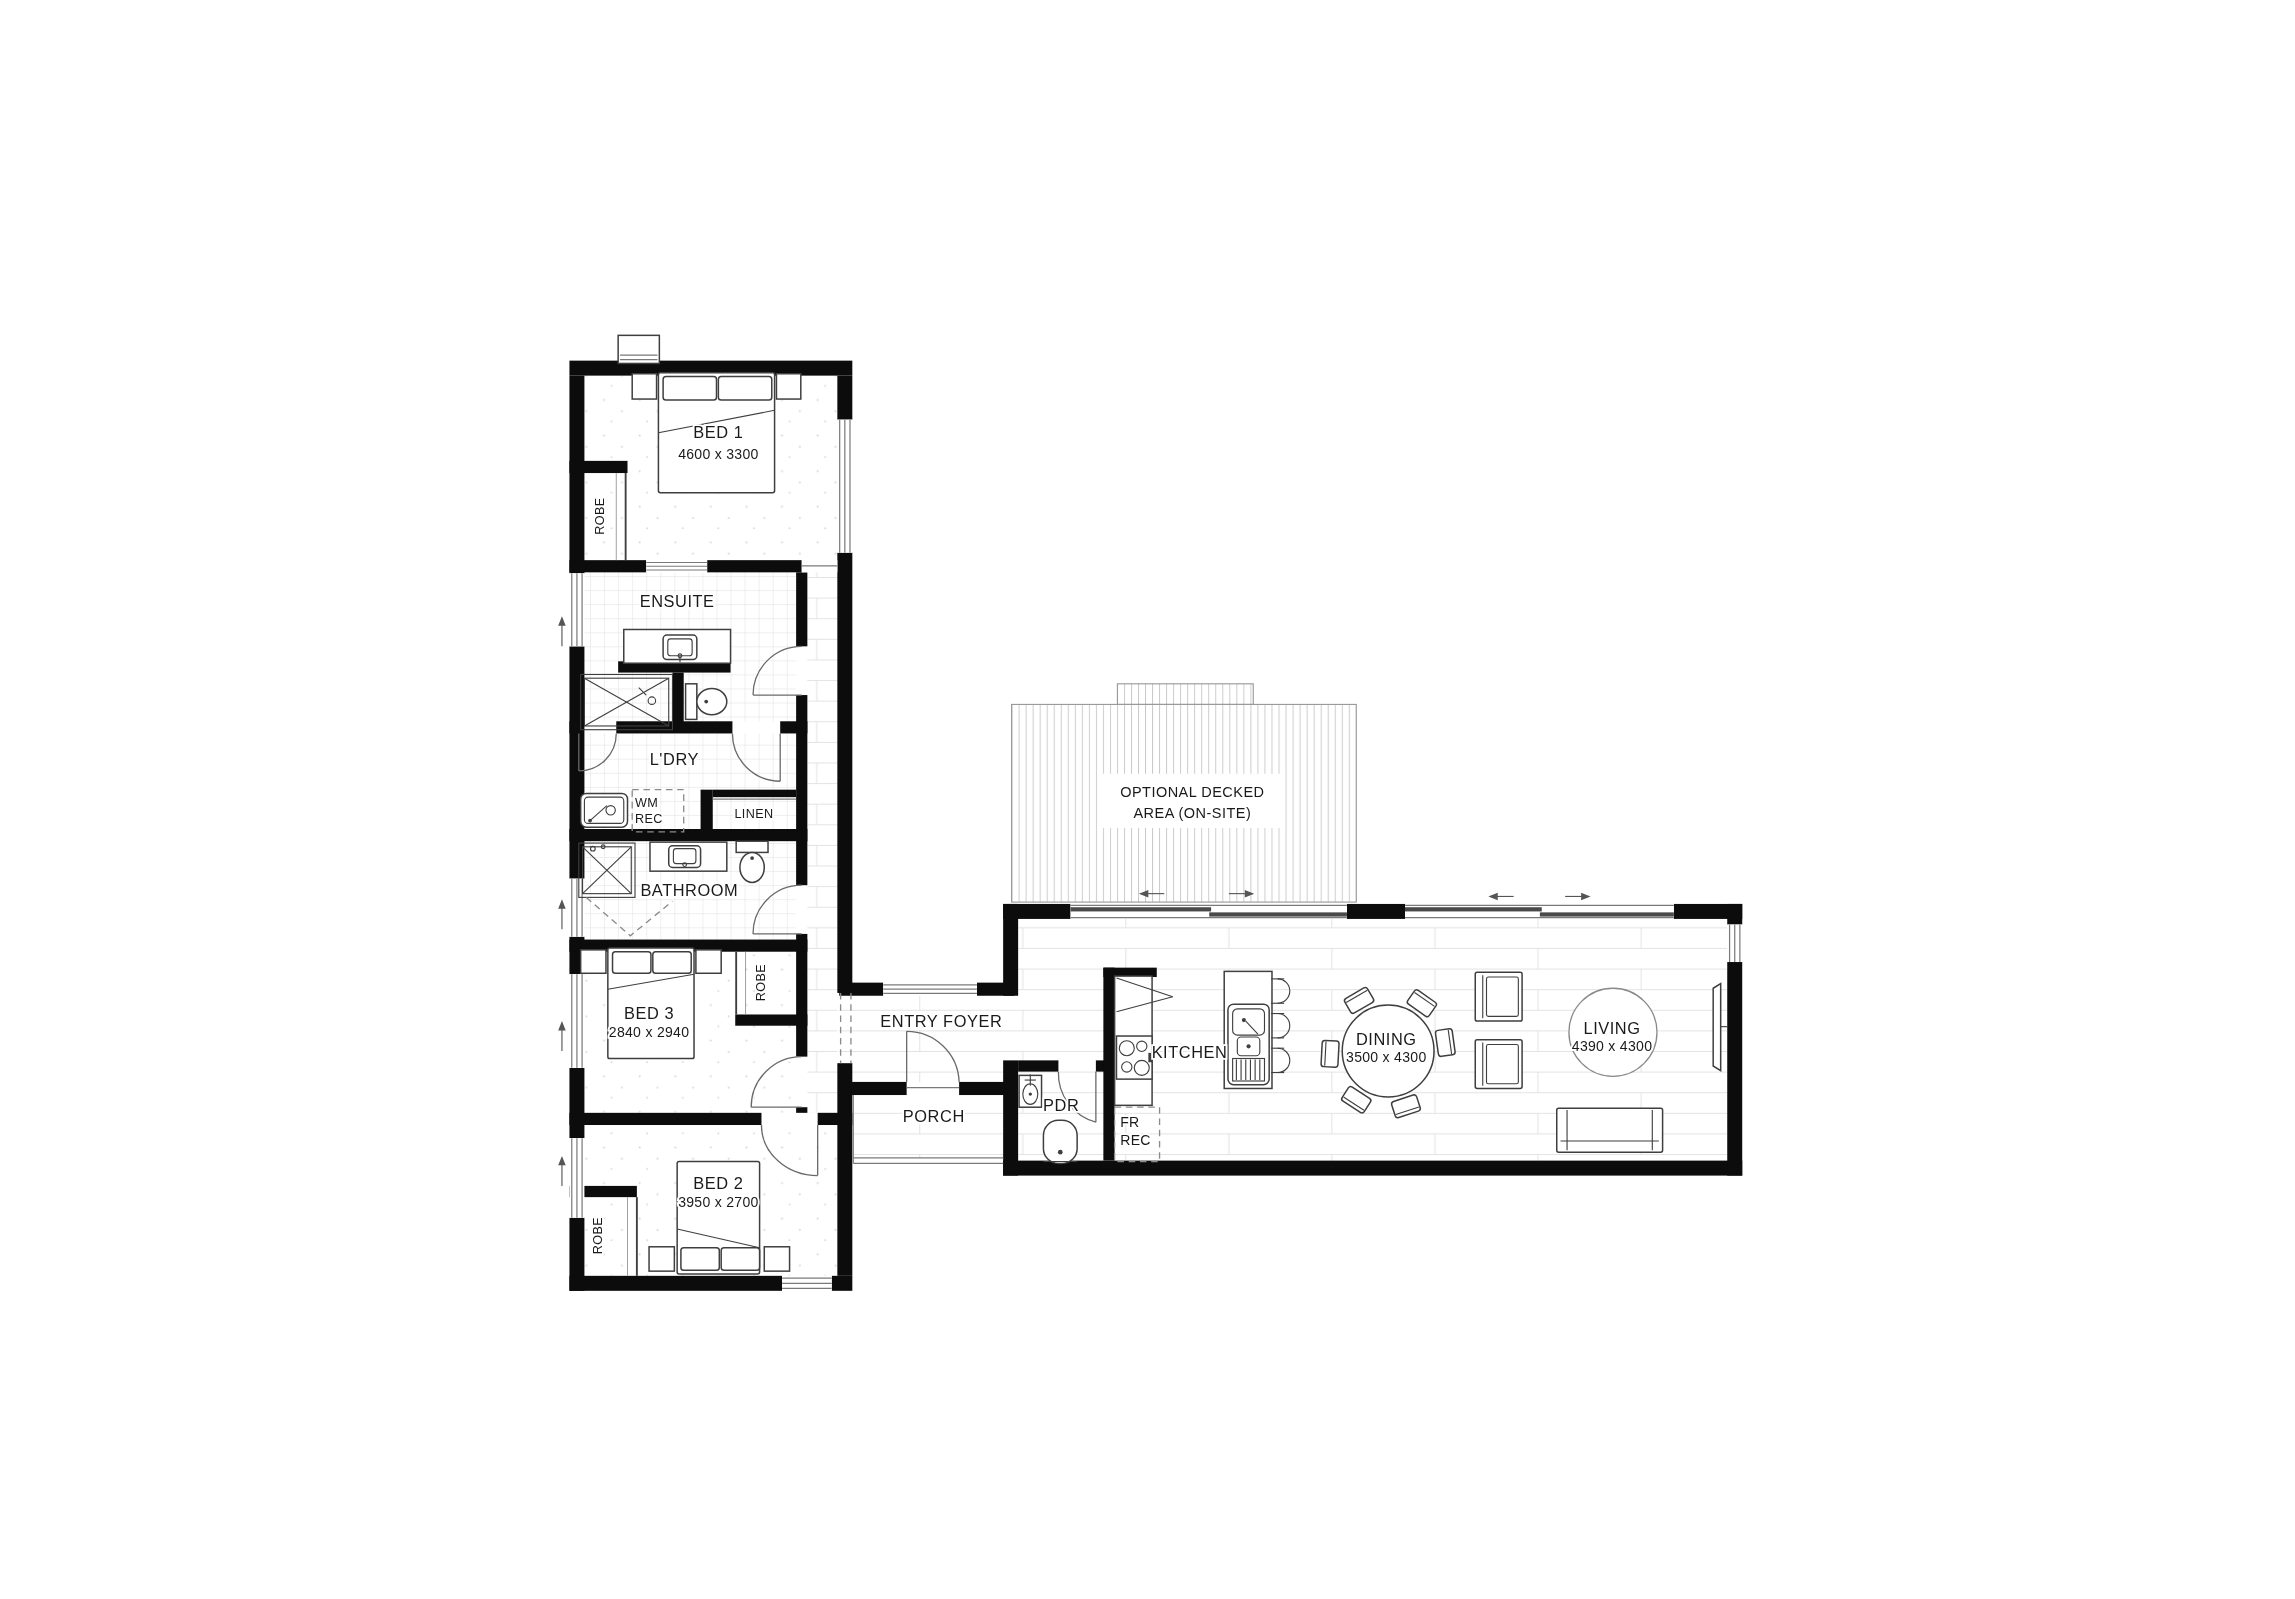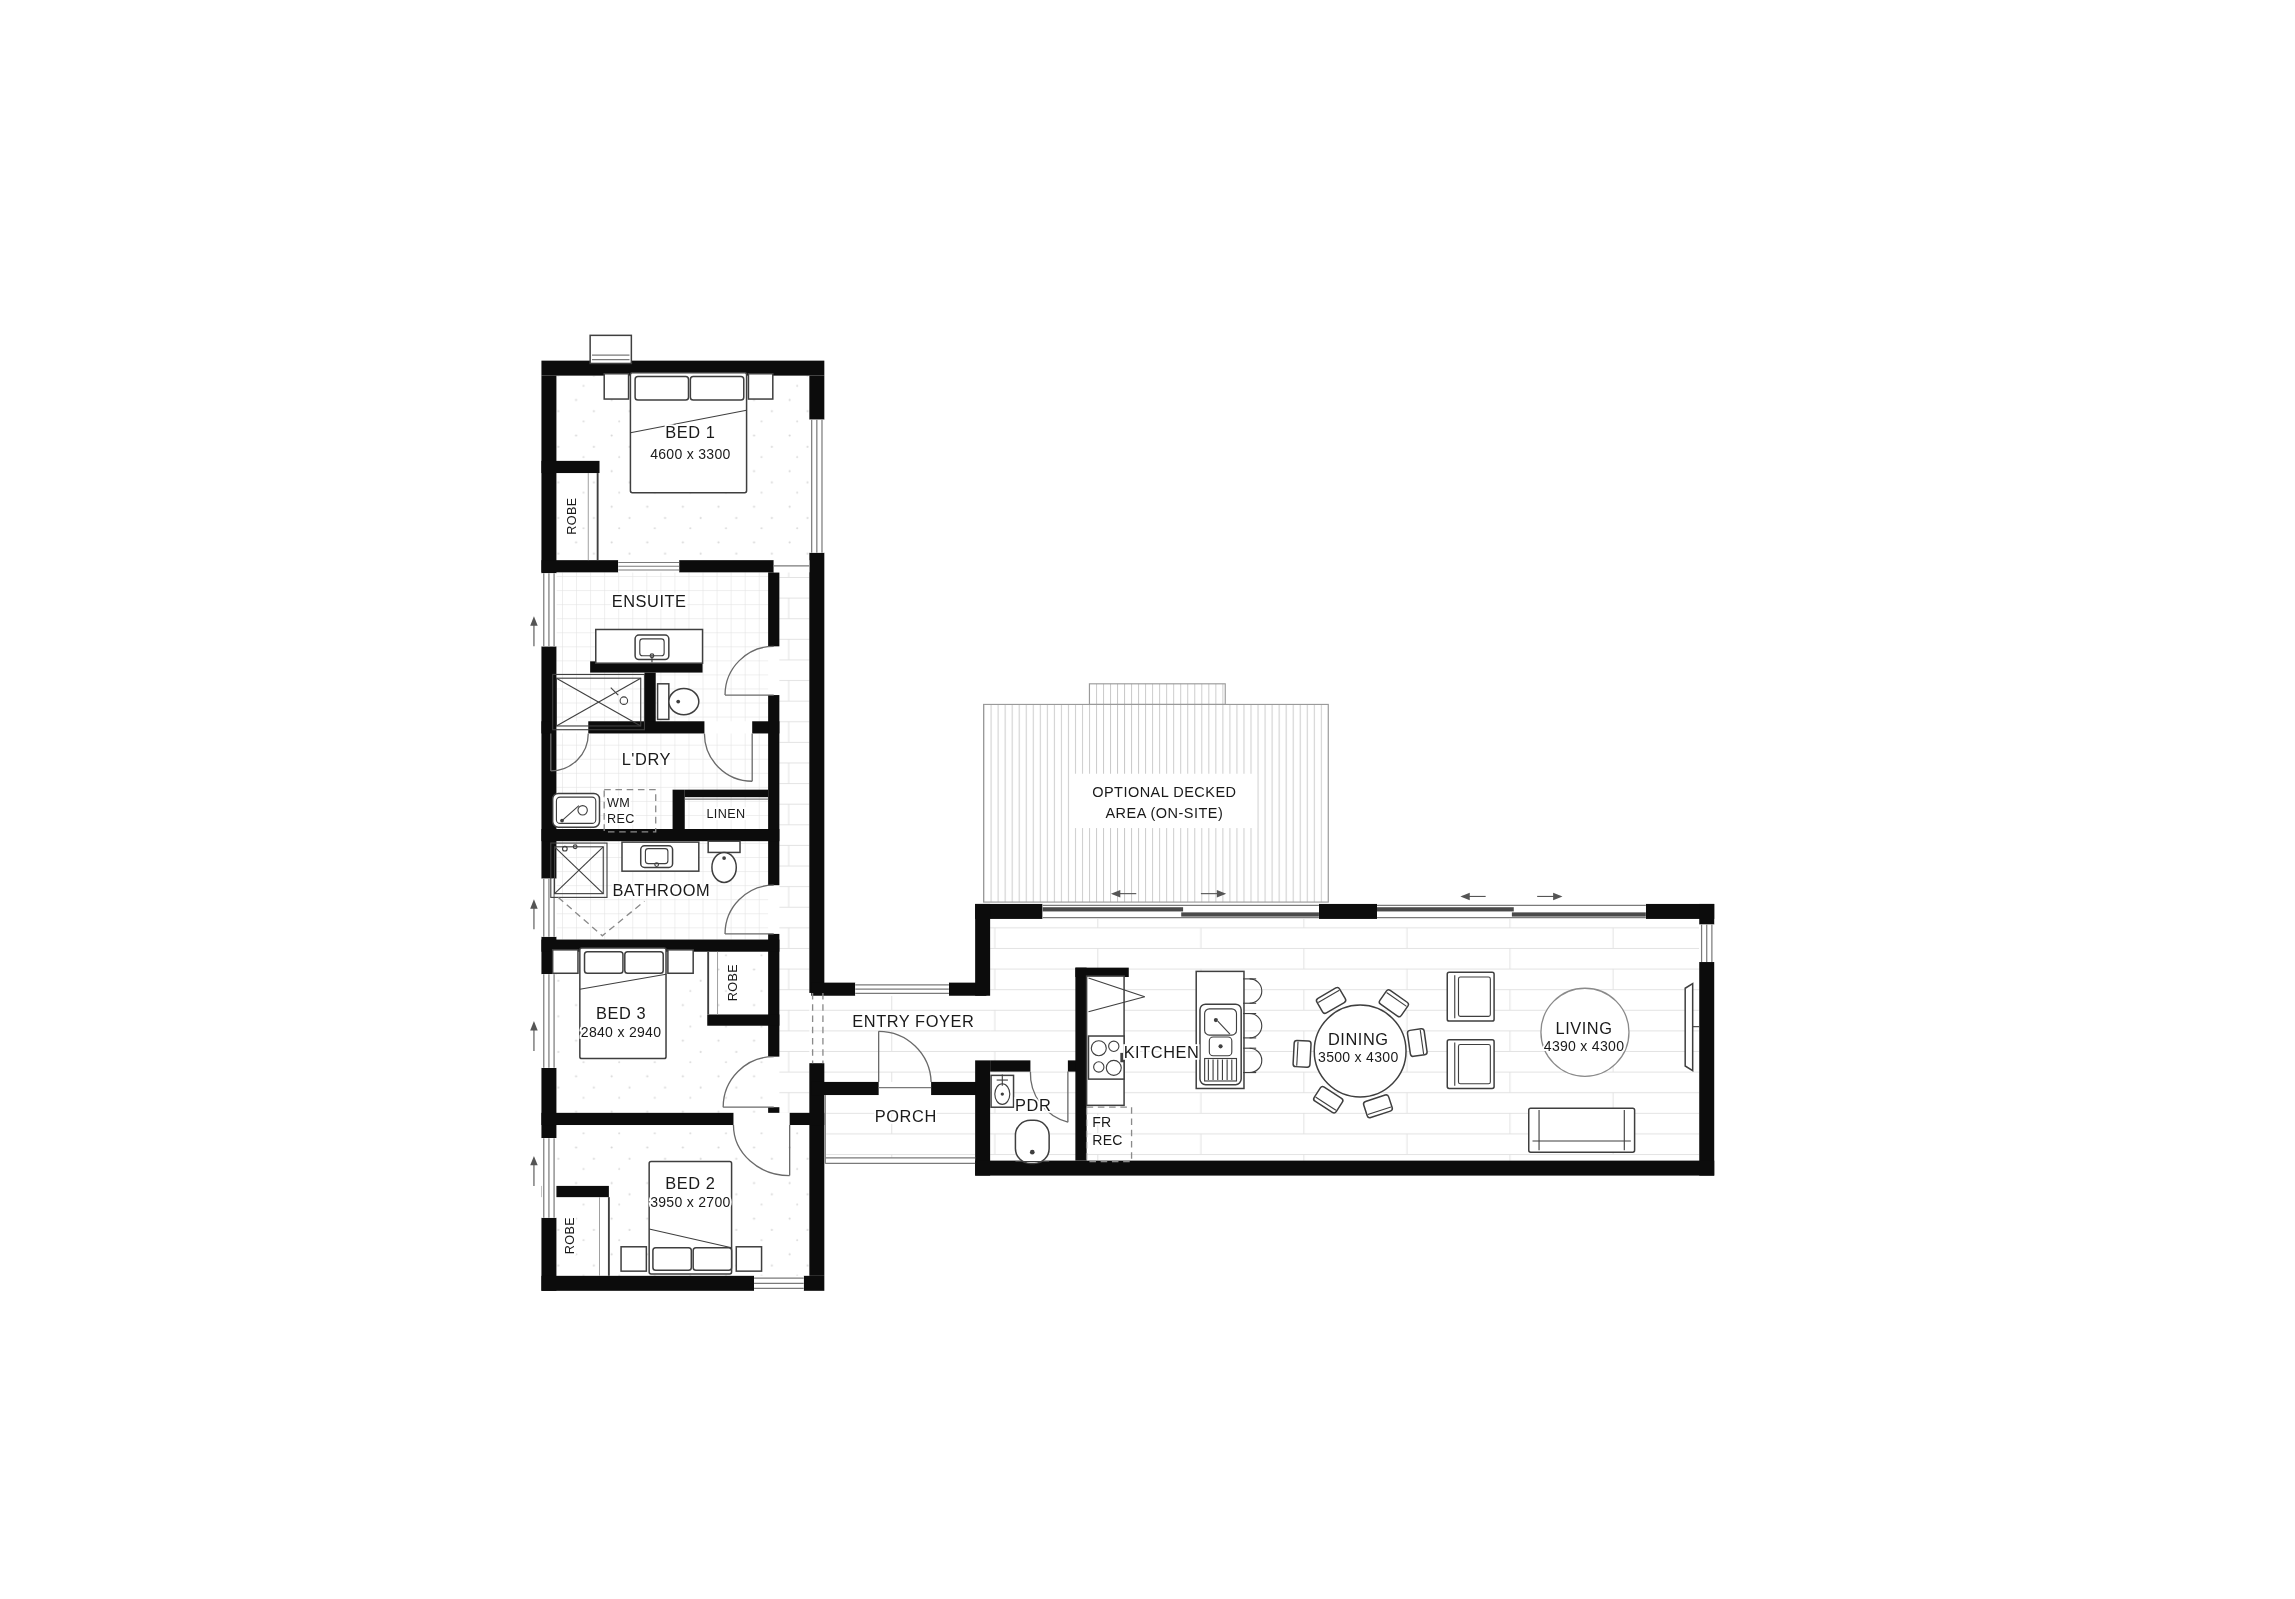--- a/index.html
+++ b/index.html
@@ -1,17 +1,17 @@
 <!DOCTYPE html>
 <html style="font-size:15px"><head>
 <meta charset="utf-8">
 <style>
   html,body{margin:0;padding:0;background:#ffffff;}
   .page{position:relative;width:1837px;height:1599px;background:#ffffff;overflow:hidden;
-        font-family:"Liberation Sans", sans-serif;}
+        font-family:"Liberation Sans", sans-serif;margin-left:28px;}
   svg{display:block}
   .wall{fill:#0c0c0c;stroke:none}
   .furn{fill:#ffffff;stroke:#3f3f3f;stroke-width:1.6}
   .thin{fill:none;stroke:#3f3f3f;stroke-width:1.2}
   .door{fill:none;stroke:#6a6a6a;stroke-width:1.4}
   .winline{stroke:#7a7a7a;stroke-width:1.3}
   .winbg{fill:#ffffff}
   .slidebar{fill:#4a4a4a}
   .dash{fill:none;stroke:#8a8a8a;stroke-width:1.4;stroke-dasharray:7 5}
   .arrow{stroke:#555;stroke-width:1.2;fill:none}

